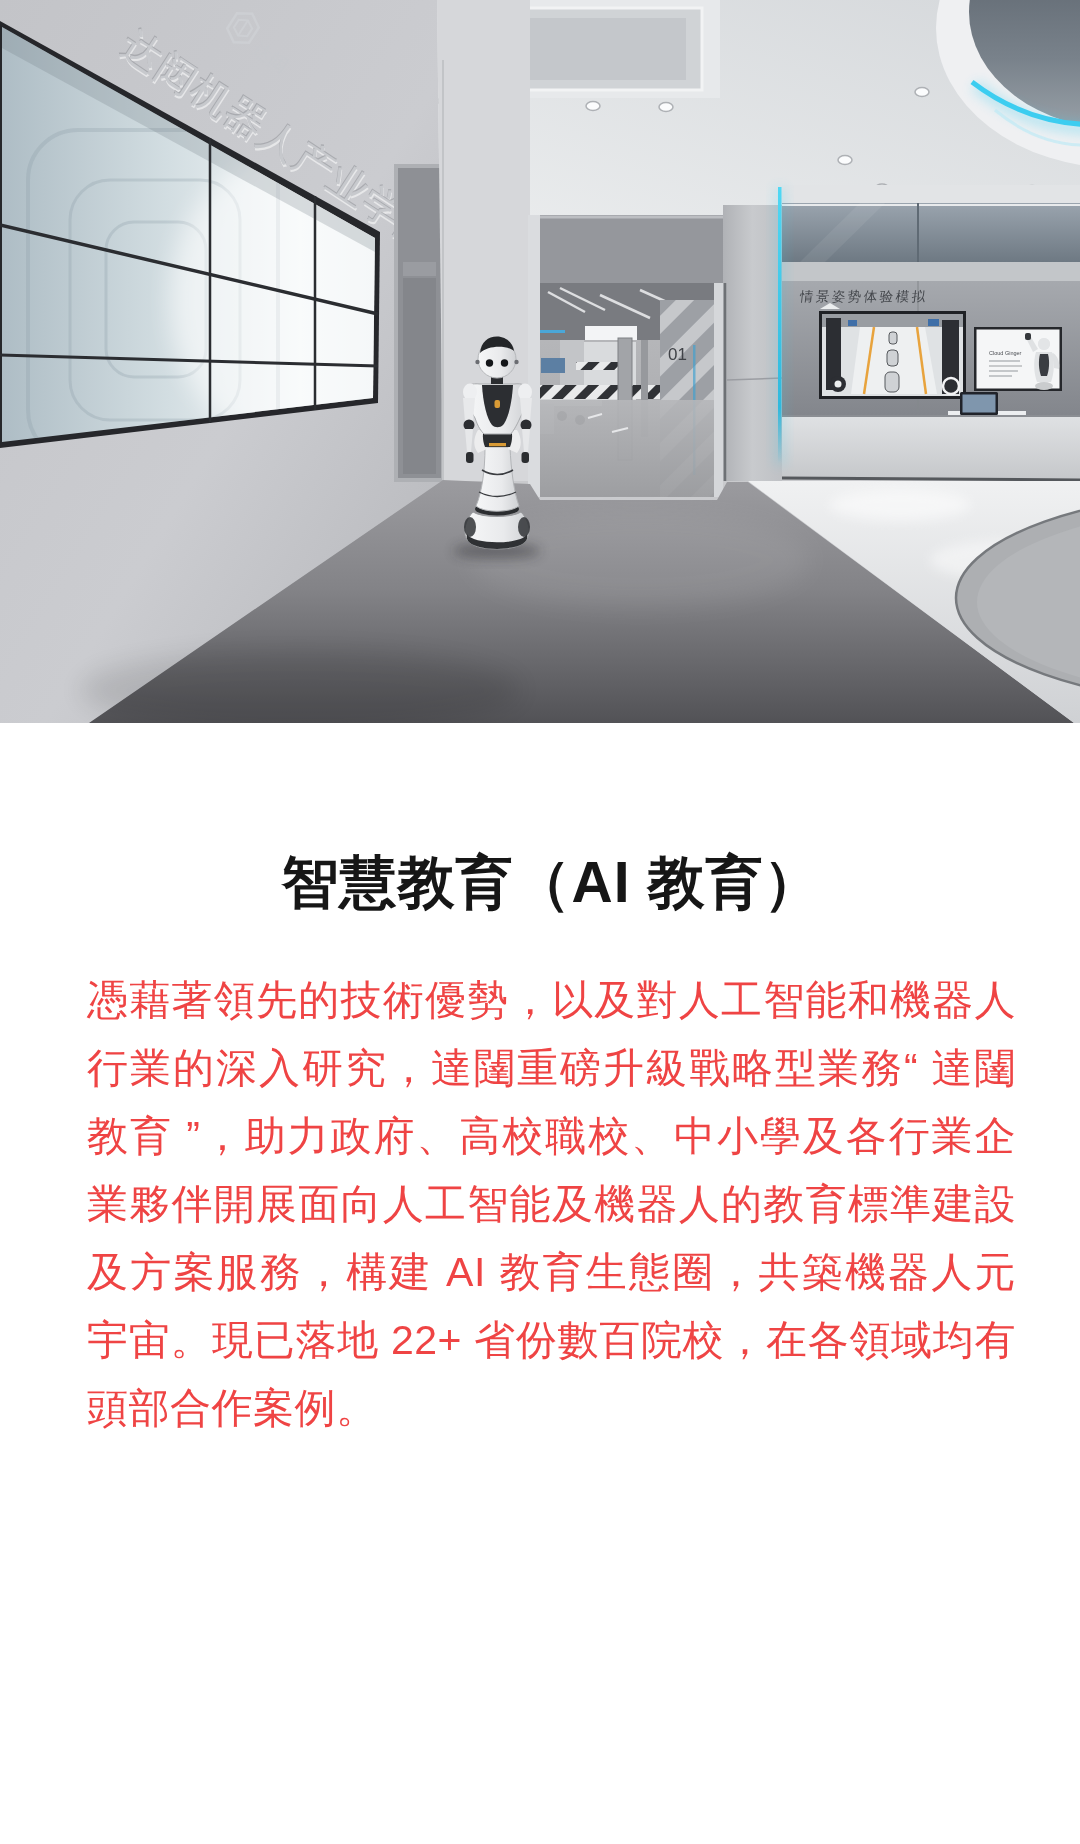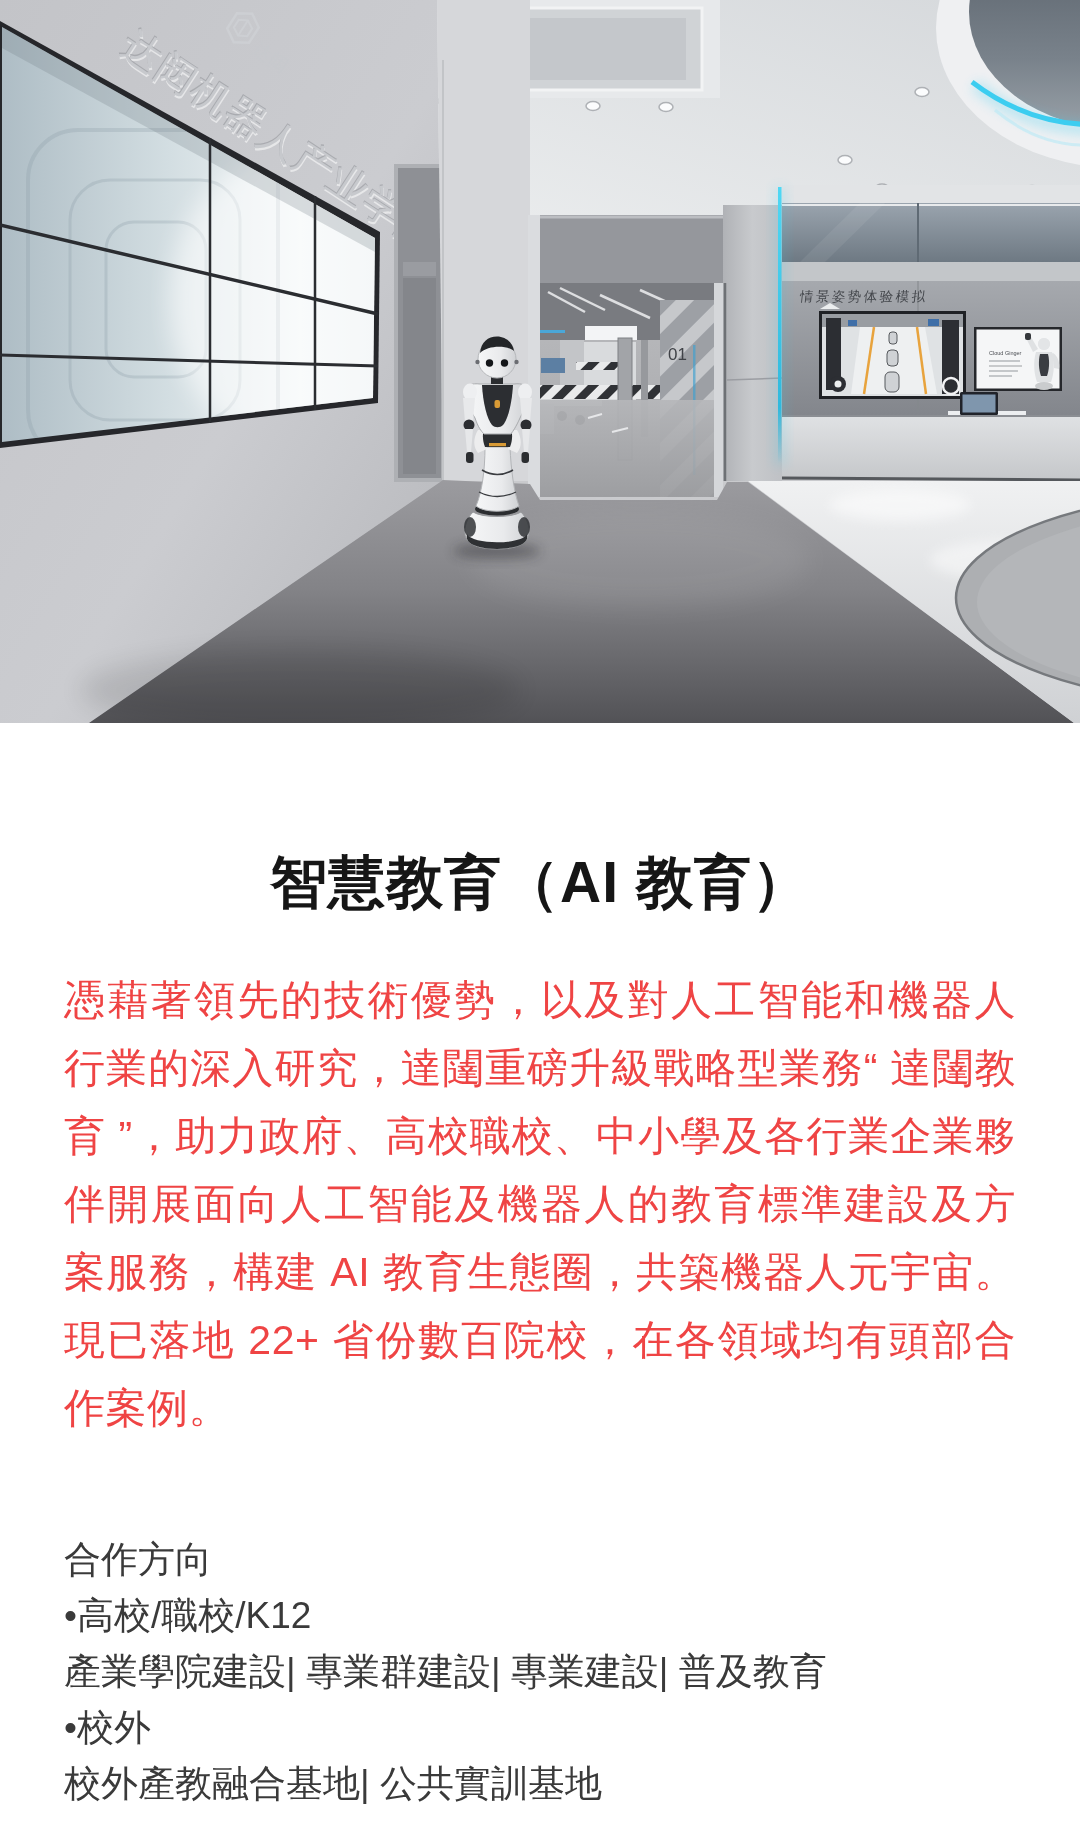--- a/index.html
+++ b/index.html
@@ -1,20 +1,20 @@
 <!DOCTYPE html>
 <html><head>
 <meta charset="utf-8">
 <style>
   html,body{margin:0;padding:0;background:#ffffff;}
   body{width:1080px;font-family:"Liberation Sans","DejaVu Sans",sans-serif;}
   .page{width:1080px;height:1844px;position:relative;background:#fff;overflow:hidden;}
   .hero{width:1080px;height:723px;position:relative;overflow:hidden;background:#c9cacd;}
   .hero svg{display:block;}
-  .content{padding:0 64px;}
+  .content{padding:0 64px;margin-left:23px;}
   .title{margin-top:122px;text-align:center;font-size:57px;font-weight:600;color:#161616;letter-spacing:1px;}
   .paragraph{margin-top:44px;font-size:41px;line-height:68px;color:#ef4444;text-align:justify;letter-spacing:.5px;}
   .coop{margin-top:90px;font-size:37px;line-height:56px;color:#3a3a3a;}
   .coop .heading{font-size:37px;}
   .coop-item{font-size:37px;}
 </style>
 </head>
 <body>
 
 <div class="page">
@@ -374,24 +374,15 @@
       <circle cx="504.5" cy="363" r="3.7" fill="#141619"></circle>
       <circle cx="477.5" cy="362" r="2.2" fill="#6b6d72"></circle>
       <circle cx="516.5" cy="362" r="2.2" fill="#6b6d72"></circle>
     </g>
   </svg>
   </div>
 
   <div class="content">
     <h1 class="title">智慧教育（AI 教育）</h1>
     <p class="paragraph">憑藉著領先的技術優勢，以及對人工智能和機器人行業的深入研究，達闥重磅升級戰略型業務“ 達闥教育 ”，助力政府、高校職校、中小學及各行業企業夥伴開展面向人工智能及機器人的教育標準建設及方案服務，構建 AI 教育生態圈，共築機器人元宇宙。現已落地 22+ 省份數百院校，在各領域均有頭部合作案例。</p>
-    <div class="coop">
-      <div class="heading">合作方向</div>
-      <div>
-          <div class="coop-item">•高校/職校/K12</div>
-          <div class="coop-item">產業學院建設| 專業群建設| 專業建設| 普及教育</div>
-          <div class="coop-item">•校外</div>
-          <div class="coop-item">校外產教融合基地| 公共實訓基地</div>
-        </div>
-    </div>
   </div>
 
 </div>
 
 </body></html>

